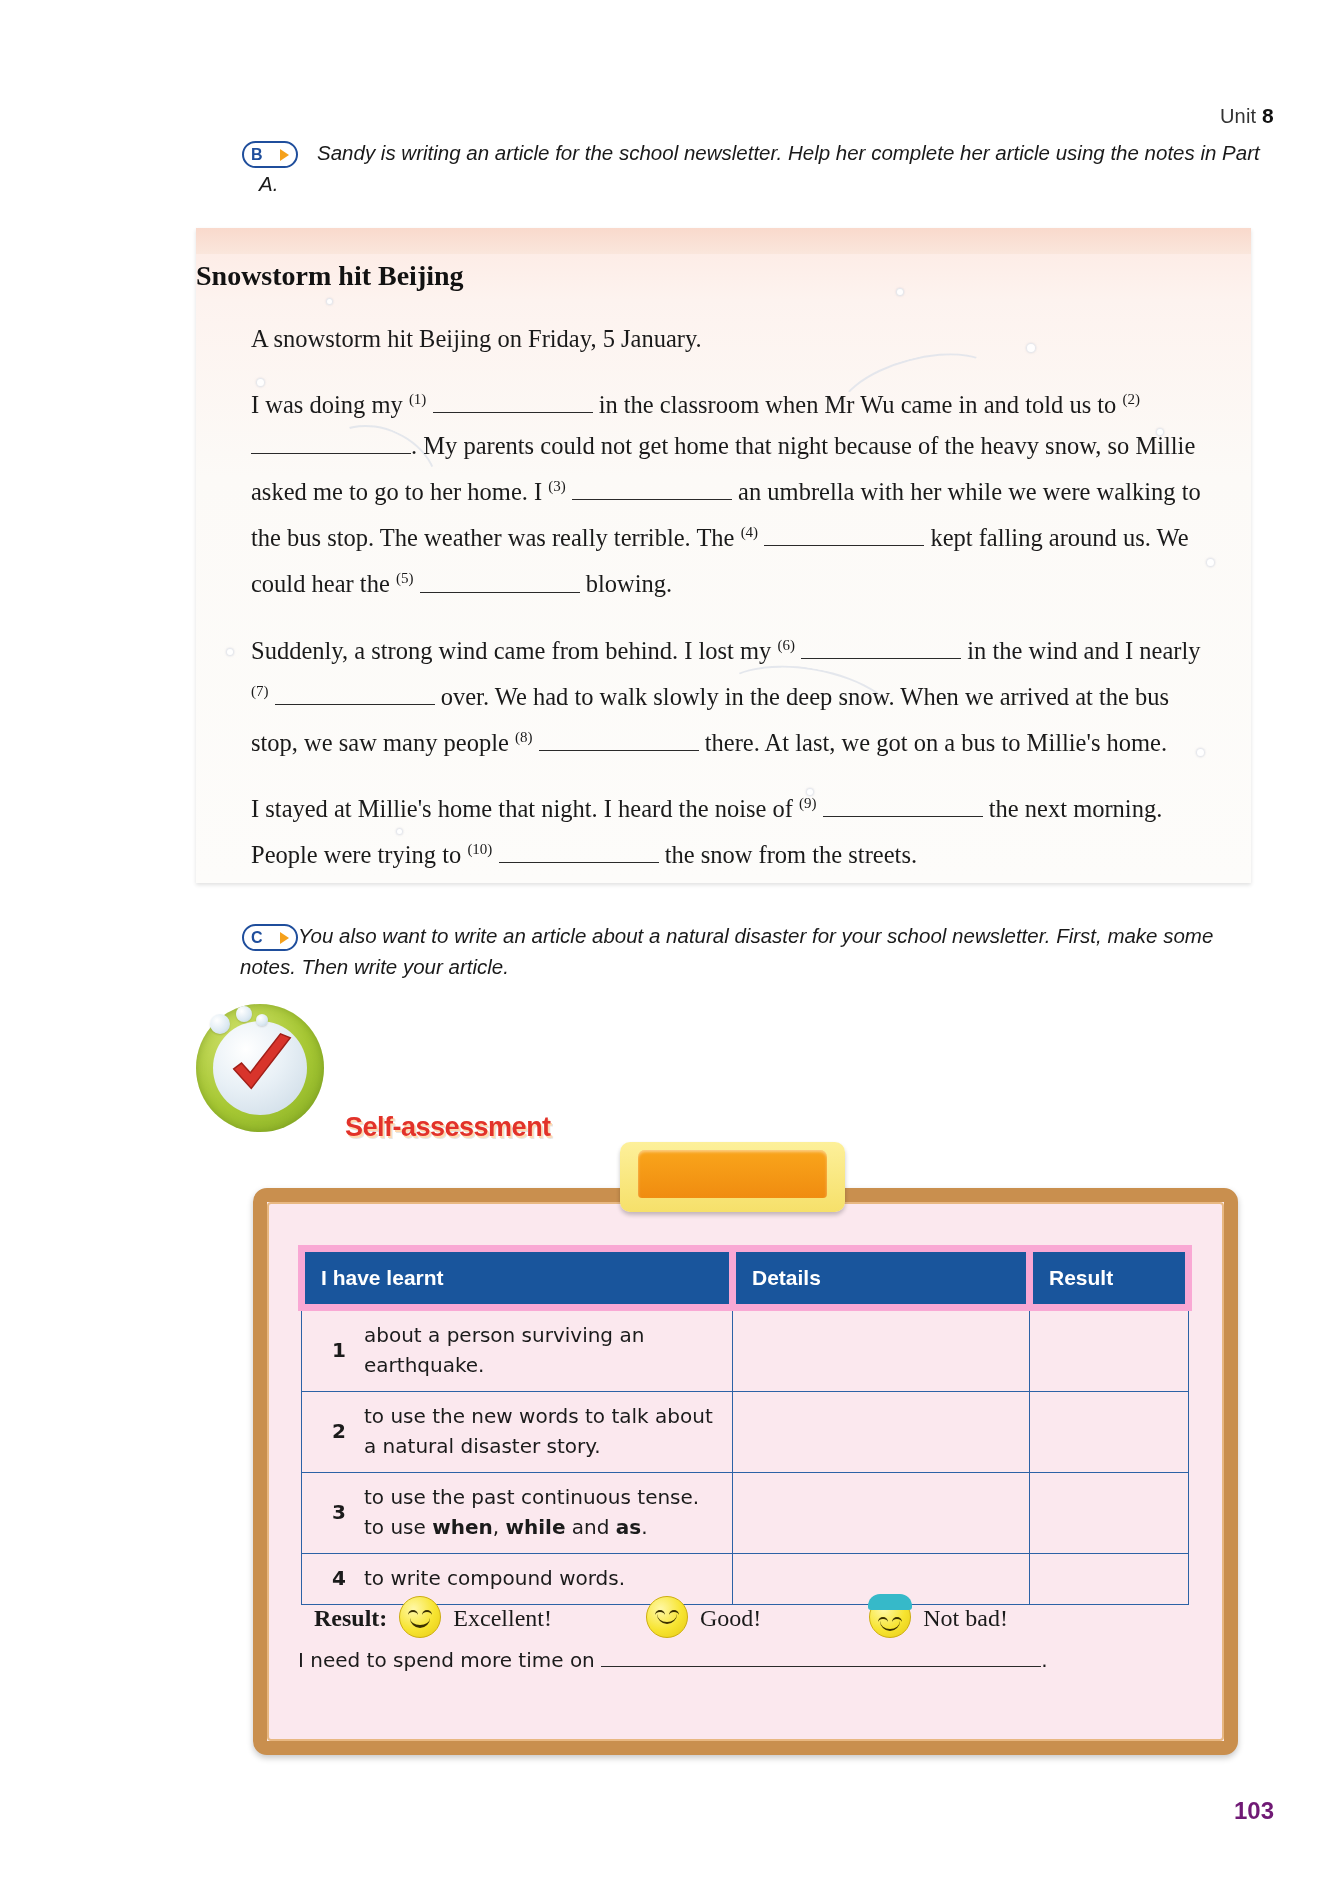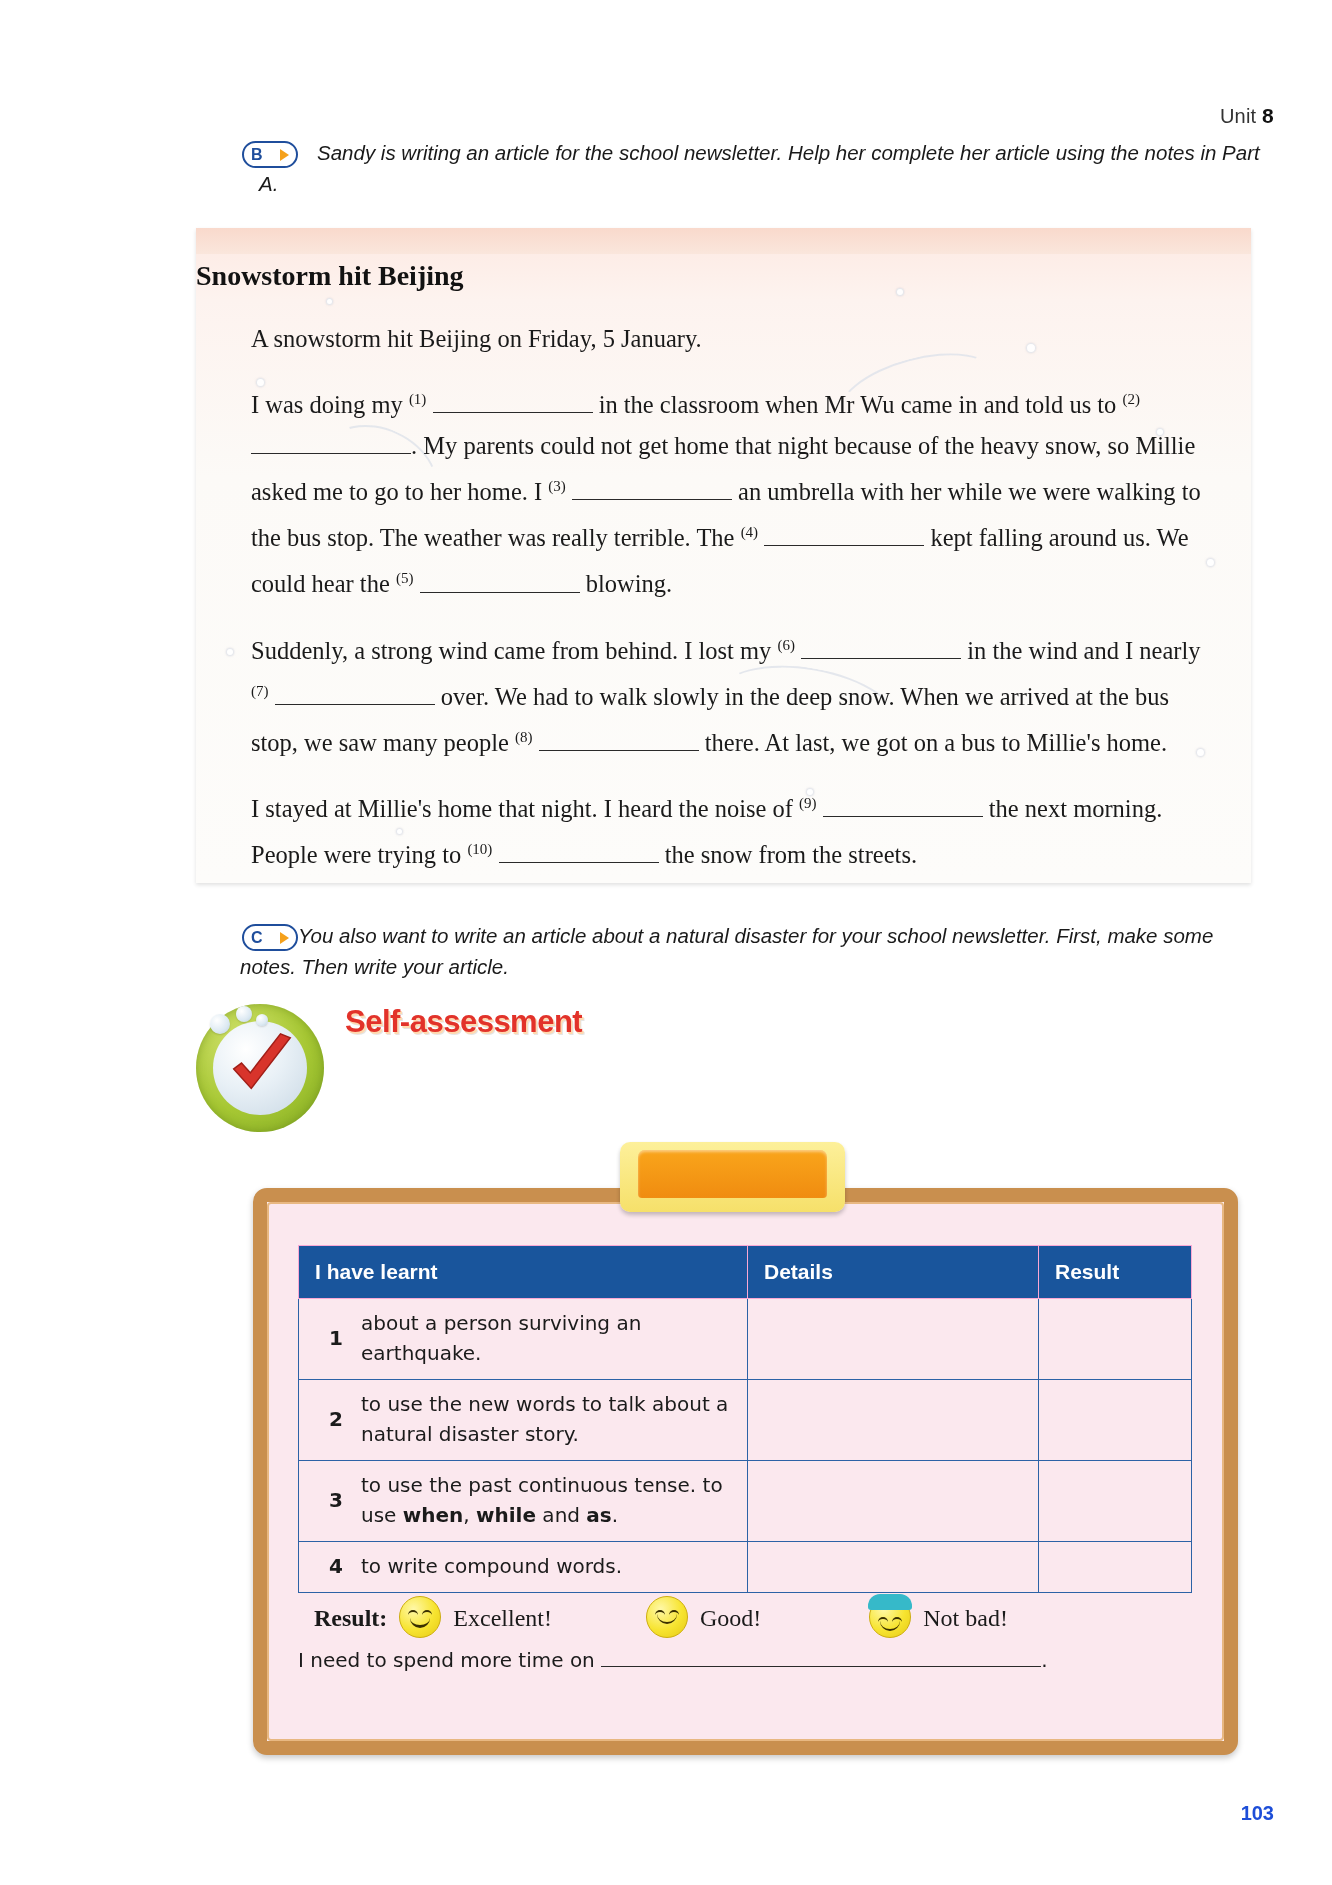--- a/index.html
+++ b/index.html
@@ -156,24 +156,24 @@
   }
   .sa-logo .bub {
     position: absolute;
     border-radius: 50%;
     background: radial-gradient(circle at 35% 32%, #ffffff 0%, #dce9f2 60%, #b9cedd 100%);
     box-shadow: 0 1px 2px rgba(0,0,0,.15);
   }
   .sa-title {
     position: absolute;
     left: 345px;
-    top: 1004px;
-    font-family: "Liberation Sans", sans-serif;
-    font-weight: bold;
-    font-size: 31px;
+    top: 1112px;
+    font-family: "Liberation Sans", sans-serif;
+    font-weight: bold;
+    font-size: 27px;
     color: #e2322a;
     letter-spacing: -.5px;
     text-shadow: 1.5px 1.5px 0 #ffd9b0, 2.5px 2.5px 0 rgba(0,0,0,.10);
   }
 
   
   .sa-panel {
     position: absolute;
     left: 253px;
     top: 1188px;
@@ -216,21 +216,21 @@
     border-collapse: collapse;
     font-family: "DejaVu Sans", sans-serif;
   }
   .sa-table th {
     background: #19559c;
     color: #ffffff;
     font-family: "Liberation Sans", sans-serif;
     font-size: 21px;
     text-align: left;
     padding: 14px 16px;
-    border: 1px solid #f9a8d4;
+    border: 7px solid #f9a8d4;
   }
   .sa-table td {
     border: 1px solid #2c62a6;
     background: #fbe8ee;
     font-size: 20px;
     color: #1b1b1b;
     padding: 9px 10px 11px 10px;
     line-height: 30px;
   }
   .sa-table td.num {
@@ -296,22 +296,22 @@
     width: 440px;
     vertical-align: baseline;
   }
 
   .page-num {
     position: absolute;
     right: 58px;
     bottom: 60px;
     font-family: "Liberation Sans", sans-serif;
     font-weight: bold;
-    font-size: 20px;
-    color: #1d4ed8;
+    font-size: 24px;
+    color: #701a75;
   }
 </style>
 </head>
 <body>
 
 <div class="page">
 
   <div class="unit-header">
     <span>Unit</span>
     <b>8</b>

